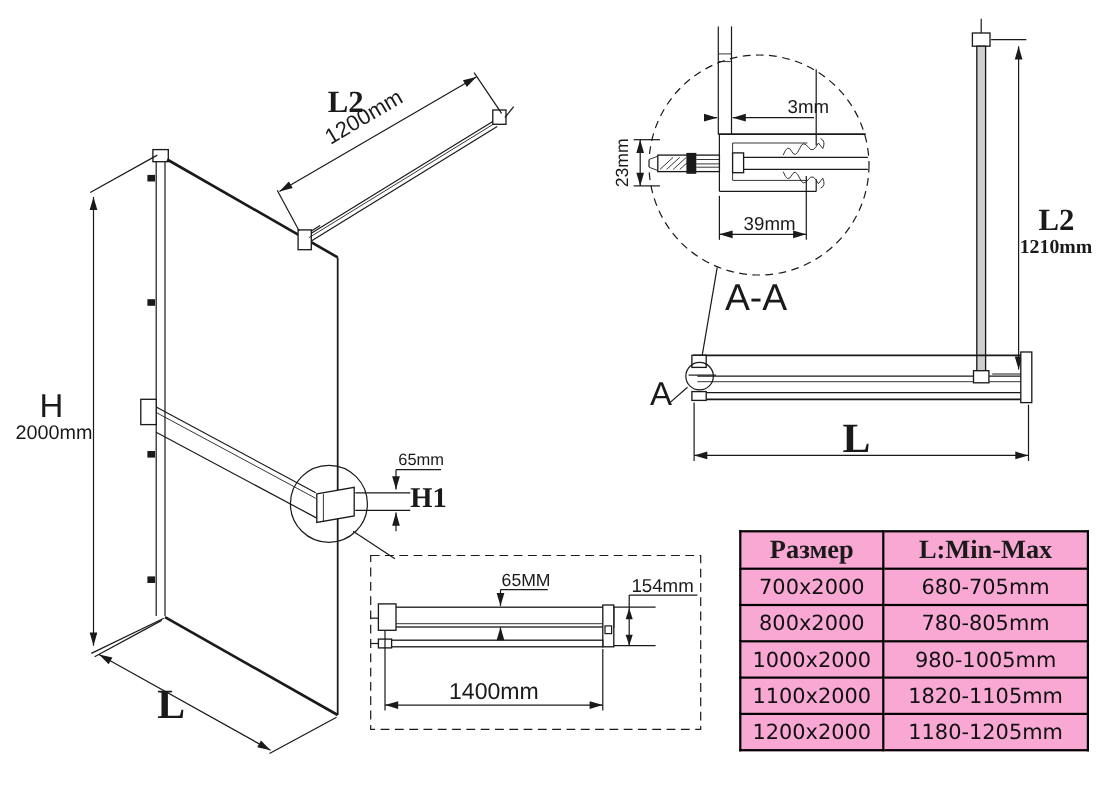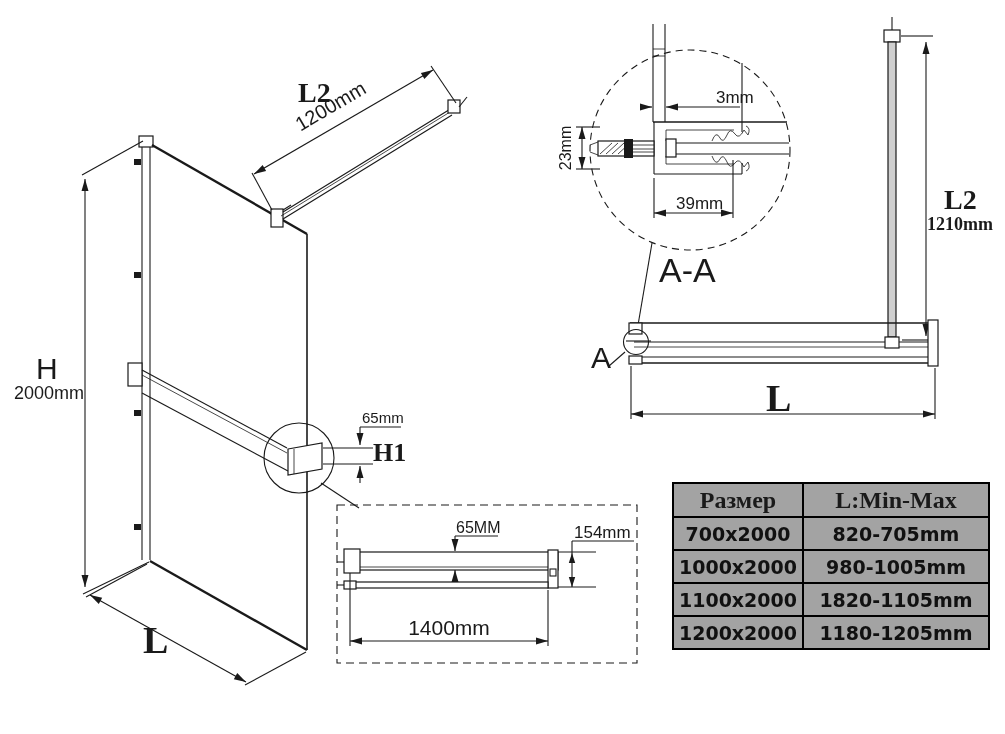--- a/index.html
+++ b/index.html
@@ -14,23 +14,23 @@
   svg .wfill{fill:#ffffff;stroke:#1a1a1a;stroke-width:1.2;}
   svg .gfill{fill:#cfcfcf;stroke:#1a1a1a;stroke-width:1.2;}
   svg .bfill{fill:#1a1a1a;stroke:none;}
   svg .dash{stroke-dasharray:7 5;}
   svg .boxdash{stroke-dasharray:8 5;}
   svg text{fill:#1a1a1a;}
   .t-sans{font-family:"Liberation Sans",sans-serif;}
   .t-serif-b{font-family:"Liberation Serif",serif;font-weight:bold;}
   
   .size-table{position:absolute;left:672px;top:482px;border-collapse:collapse;
-              table-layout:fixed;background:#a3a3a3;}
+              table-layout:fixed;background:#f9a8d4;}
   .size-table td,.size-table th{border:2px solid #000;text-align:center;
-              vertical-align:middle;padding:0;font-weight:bold;}
+              vertical-align:middle;padding:0;}
   .size-table th{width:128px;height:32px;
               font-family:"Liberation Serif",serif;font-weight:bold;font-size:24px;}
   .size-table th.col2{width:184px;margin-left:32px;}
   .size-table td{height:31px;font-family:"DejaVu Sans",sans-serif;
               font-size:19px;color:#111;}
 </style>
 </head>
 <body>
 
 <div class="canvas">
@@ -229,21 +229,25 @@
 <table class="size-table">
   <thead>
     <tr>
       <th>Размер</th>
       <th class="col2">L:Min-Max</th>
     </tr>
   </thead>
   <tbody>
     <tr>
       <td>700x2000</td>
-      <td>820-705mm</td>
+      <td>680-705mm</td>
+    </tr>
+    <tr>
+      <td>800x2000</td>
+      <td>780-805mm</td>
     </tr>
     <tr>
       <td>1000x2000</td>
       <td>980-1005mm</td>
     </tr>
     <tr>
       <td>1100x2000</td>
       <td>1820-1105mm</td>
     </tr>
     <tr>

